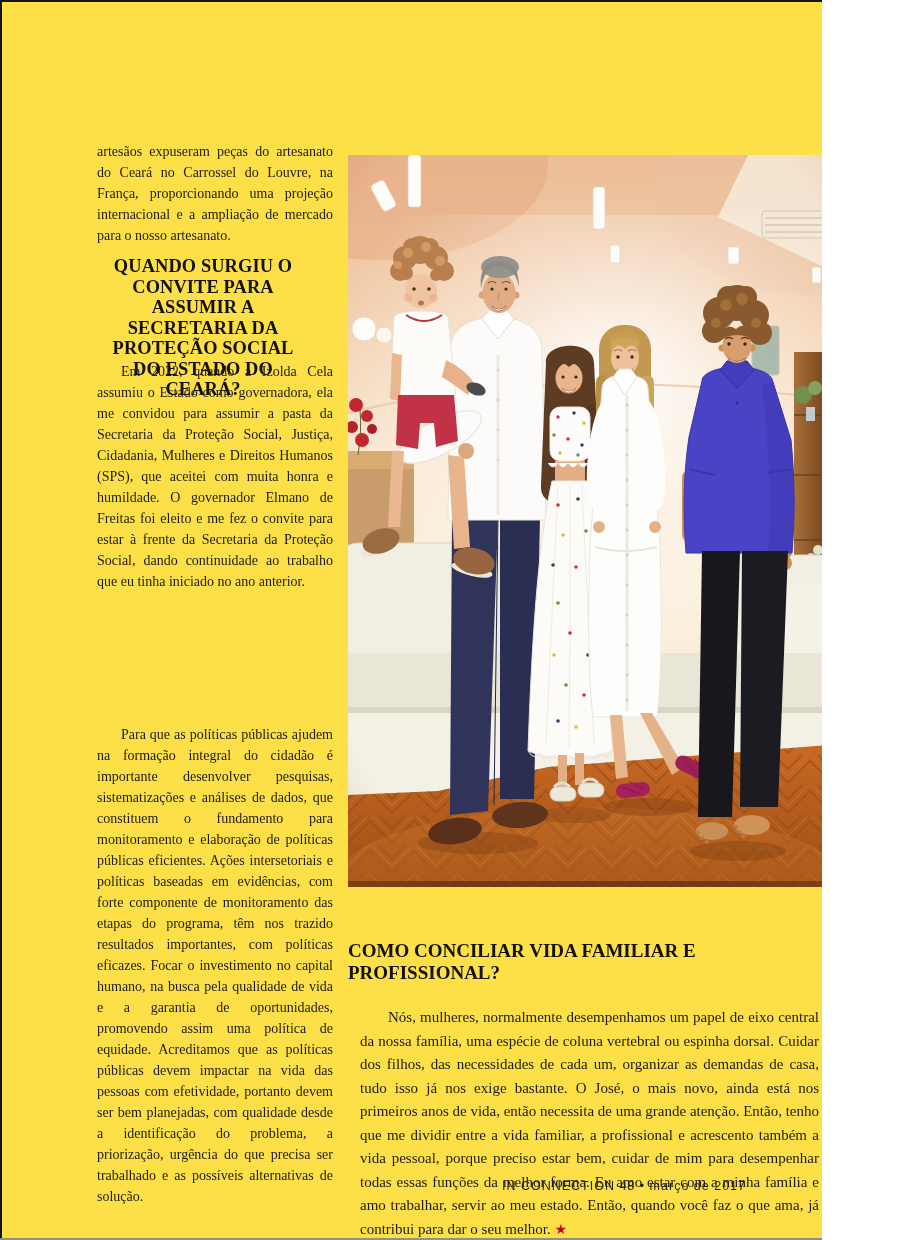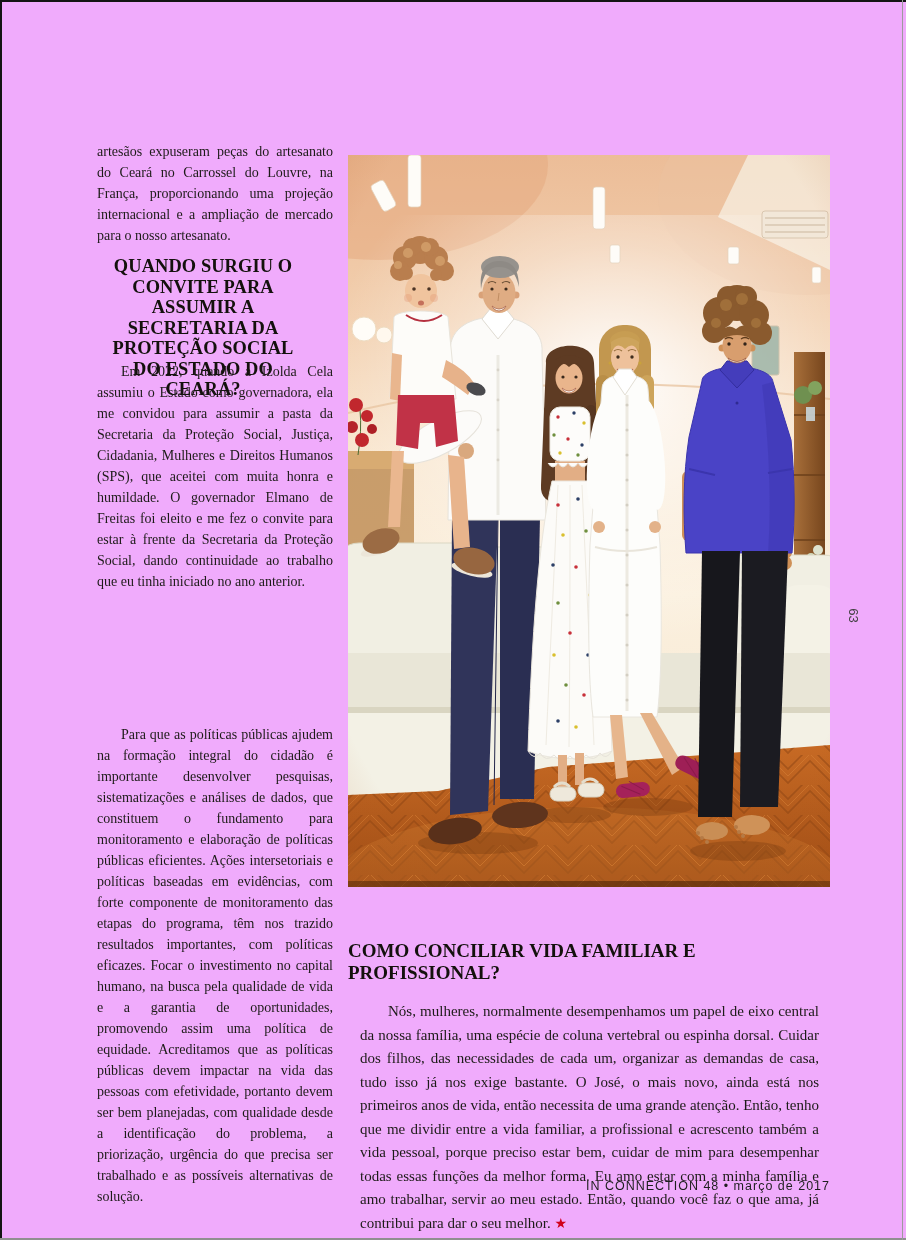--- a/index.html
+++ b/index.html
@@ -1,17 +1,17 @@
 <!DOCTYPE html>
 <html lang="pt"><head>
 <meta charset="utf-8">
 <style>
   html,body{margin:0;padding:0;background:#ffffff;}
   .page{
-    position:relative;width:906px;height:1240px;background:#f0abfc;overflow:hidden;
+    position:relative;width:822px;height:1240px;background:#fde047;overflow:hidden;
     font-family:"Liberation Serif","DejaVu Serif",serif;color:#1c1a17;
   }
   
   .edge-top{position:absolute;top:0;left:0;width:906px;height:2px;background:#141414;}
   .edge-left{position:absolute;top:0;left:0;width:2px;height:1240px;background:#141414;}
   .edge-bottom{position:absolute;bottom:0;left:0;width:906px;height:2px;background:#8f8f8f;}
   .edge-right{position:absolute;top:0;left:902px;width:1px;height:1240px;background:#9c9c9c;}
 
   .leftcol-block{position:absolute;left:97px;width:236px;}
   .body-text{
@@ -26,21 +26,21 @@
 
   .photo-wrap{position:absolute;left:348px;top:155px;width:482px;height:732px;background:#f4e2cb;}
   .photo-wrap svg{display:block;}
 
   .photo-caption{
     position:absolute;left:349px;top:893px;width:482px;
     font-size:11.5px;font-weight:bold;letter-spacing:0.2px;color:#1c1a17;
   }
 
   .bottom-section{position:absolute;left:348px;top:940px;width:483px;}
-  .bottom-heading{margin:0 0 16px 0;font-weight:bold;color:#14110d;font-size:19px;line-height:22px;}
+  .bottom-heading{margin:0 0 22px 0;font-weight:bold;color:#14110d;font-size:19px;line-height:22px;}
   .bottom-body{
     margin:12px;font-size:15px;line-height:23.5px;text-align:justify;text-indent:28px;
     color:#1d1b18;hyphens:auto;-webkit-hyphens:auto;
   }
   .end-star{color:#d0021b;font-size:14px;letter-spacing:0;}
 
   .footer{
     position:absolute;top:1179px;right:76px;
     font-family:"Liberation Sans","DejaVu Sans",sans-serif;
     font-size:12.5px;letter-spacing:1px;color:#1f1f1f;white-space:nowrap;

